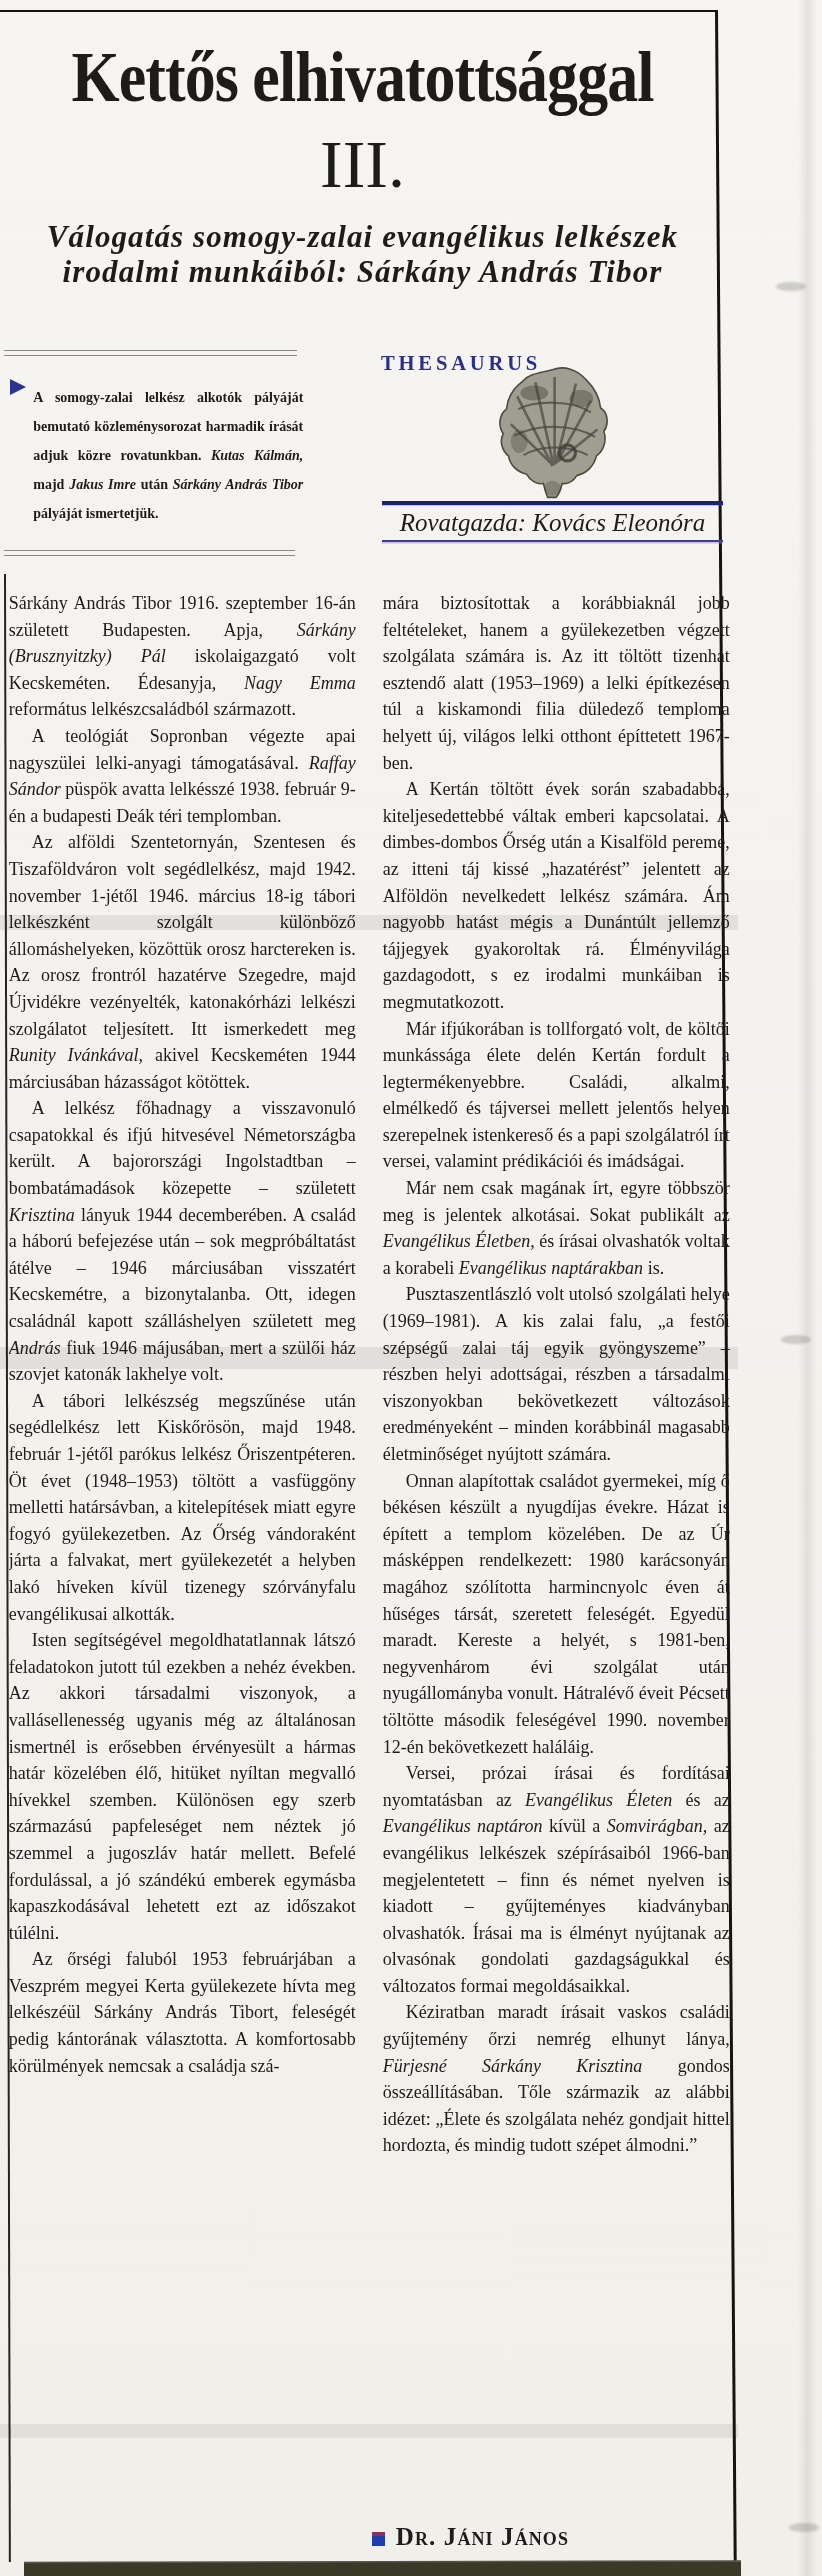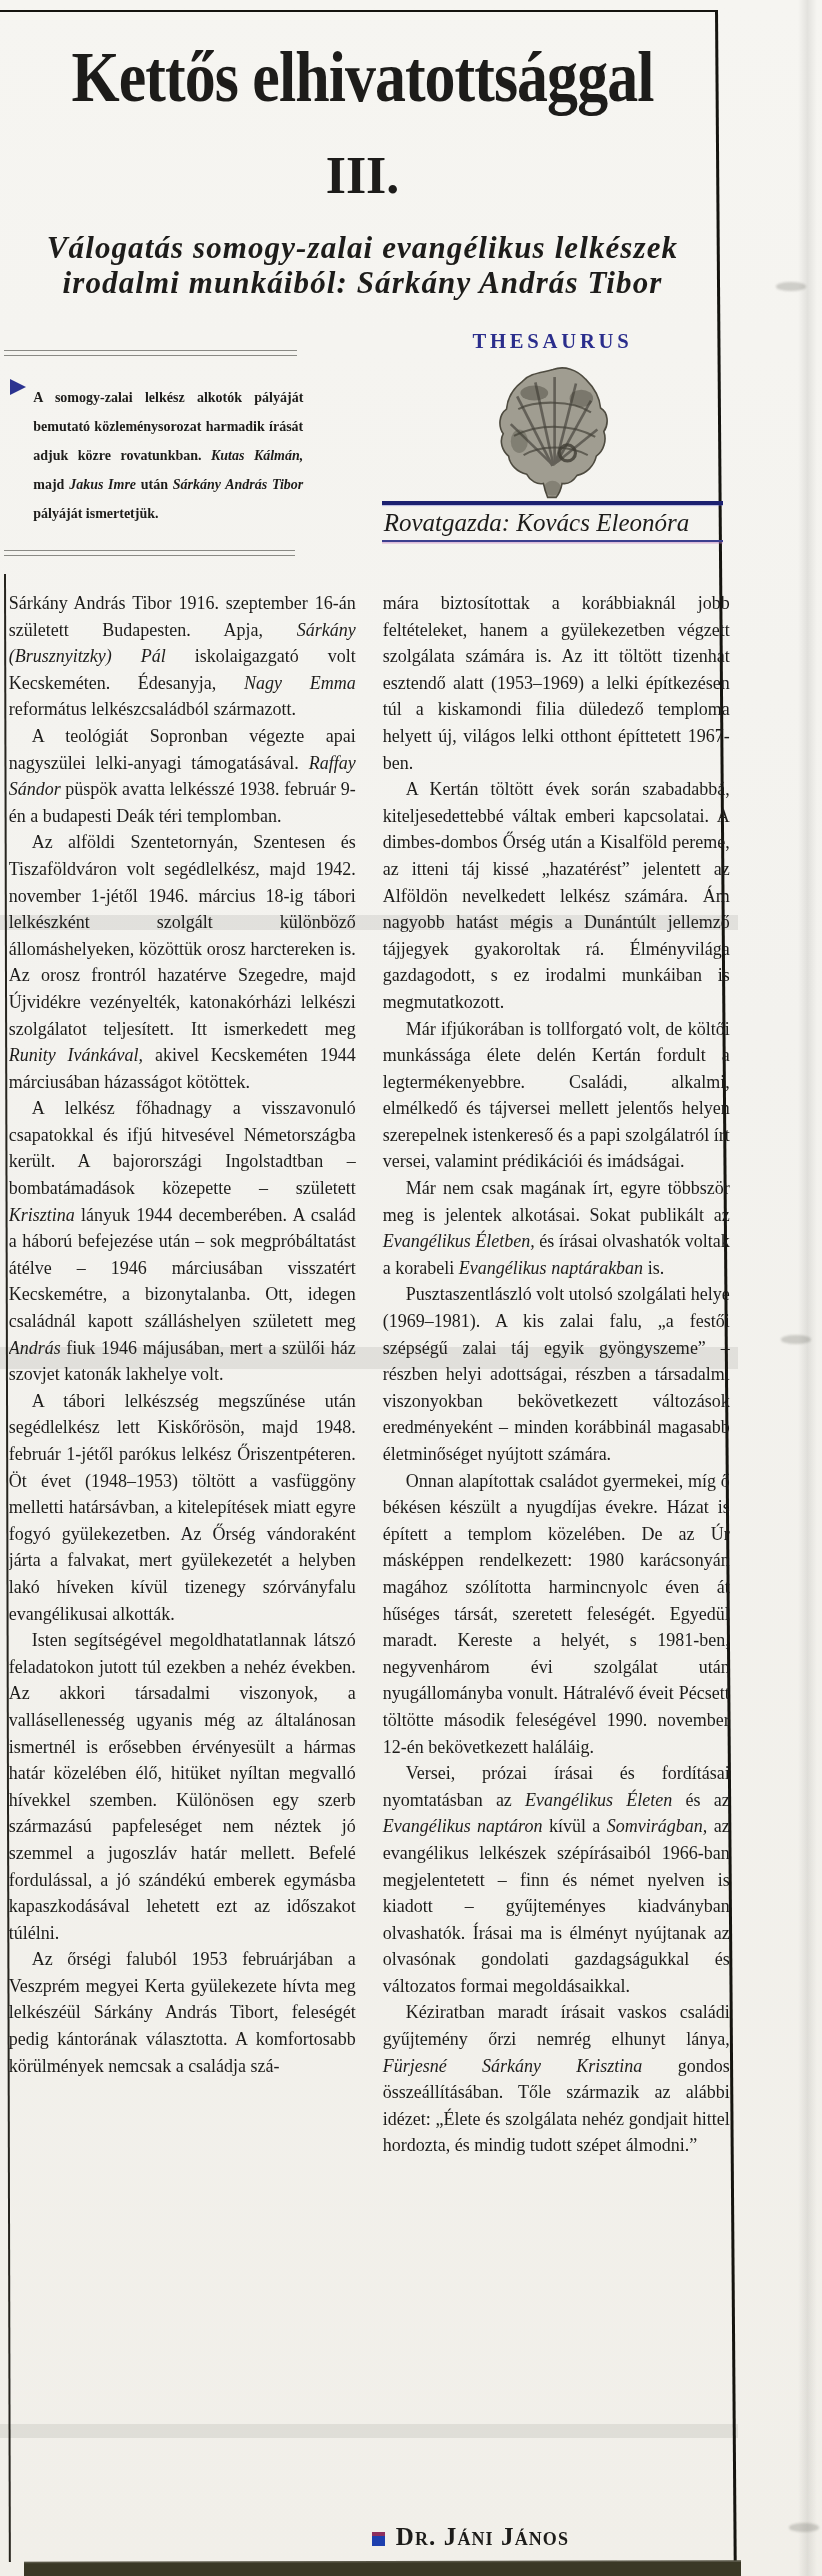--- a/index.html
+++ b/index.html
@@ -24,38 +24,38 @@
     transform:rotate(-0.42deg);transform-origin:top left;}
   .frame-left{left:4.3px;top:574px;width:2.2px;height:1988px;background:#26241e;
     transform:rotate(-0.14deg);transform-origin:top left;}
   .bottom-band{left:24.4px;top:2561px;width:717px;height:16.3px;background:var(--bottom-band,#3a3826);
     transform:rotate(-0.12deg);box-shadow:inset 0 1.6px 0 rgba(255,255,255,.15);}
 
   
   .masthead{left:0;top:39px;width:725px;text-align:center;}
   .title-line{font-weight:700;font-size:72px;line-height:77px;letter-spacing:-1.1px;
     white-space:nowrap;transform:scaleX(.86);transform-origin:center;}
-  .title-line2{font-weight:700;font-size:52px;line-height:69px;margin-top:25px;}
+  .title-line2{font-weight:400;font-size:68px;line-height:69px;margin-top:14px;}
   .subtitle{margin-top:19.5px;font-weight:700;font-style:italic;font-size:31px;line-height:35px;letter-spacing:1.1px;}
 
   
   .lead-rule{height:4.3px;border-top:1.1px solid #8a8a85;border-bottom:1.1px solid #8a8a85;}
   .lead-rule-top{left:4.3px;top:350px;width:293px;}
   .lead-rule-bottom{left:4.3px;top:550px;width:291px;}
   .lead-wrap{left:4.3px;top:371px;width:299px;}
   .lead-marker{position:absolute;left:5.4px;top:7.6px;width:0;height:0;
     border-left:16.3px solid var(--lead-marker,#2b3390);
     border-top:8.7px solid transparent;border-bottom:8.7px solid transparent;}
   .lead-text{margin:12px 0 0 29px;font-weight:700;font-size:14px;line-height:29px;text-align:justify;}
-  .section-label{left:381px;top:330px;width:343px;text-align:center;
+  .section-label{left:381px;top:352px;width:343px;
     font-weight:700;font-size:20.6px;letter-spacing:3.8px;color:var(--section-label,#2b2e8c);}
   .fossil{left:403px;top:361px;width:299px;text-align:center;}
   .navy-rule{left:382px;top:501px;width:341px;height:4.3px;background:var(--navy-rule,#1c2170);
     box-shadow:0 1.1px 0 rgba(90,90,200,.35);}
-  .editor-line{left:366px;top:508px;width:341px;text-align:center;
+  .editor-line{left:382px;top:508px;width:341px;text-align:center;
     font-style:italic;font-size:25px;line-height:30px;}
   .thin-rule{left:382px;top:540px;width:341px;height:1.6px;background:var(--thin-rule,#3c3f8e);
     box-shadow:0 1.6px 0 rgba(190,120,190,.45);}
 
   
   .columns{left:8.7px;top:590px;width:722px;height:1968px;overflow:hidden;
     display:flex;gap:27px;}
   .col{width:347px;font-size:18px;line-height:26.6px;text-align:justify;hyphens:auto;}
   .col p{margin:0;text-indent:23px;}
   .col p.noindent{text-indent:0;}

